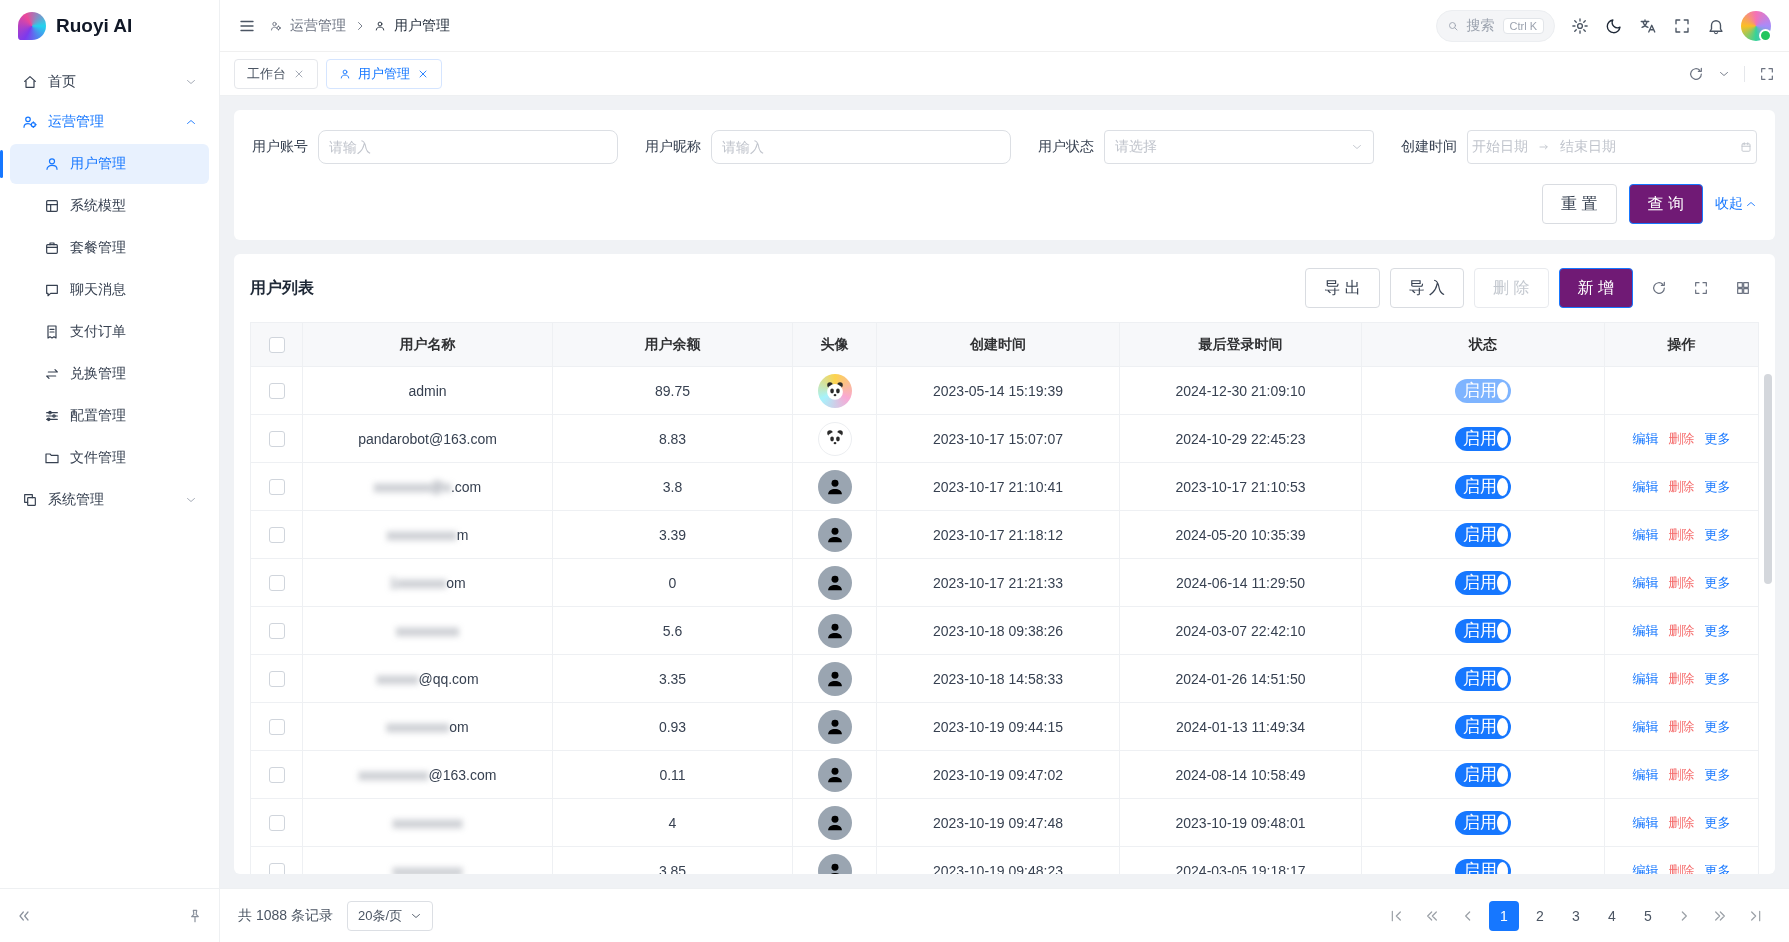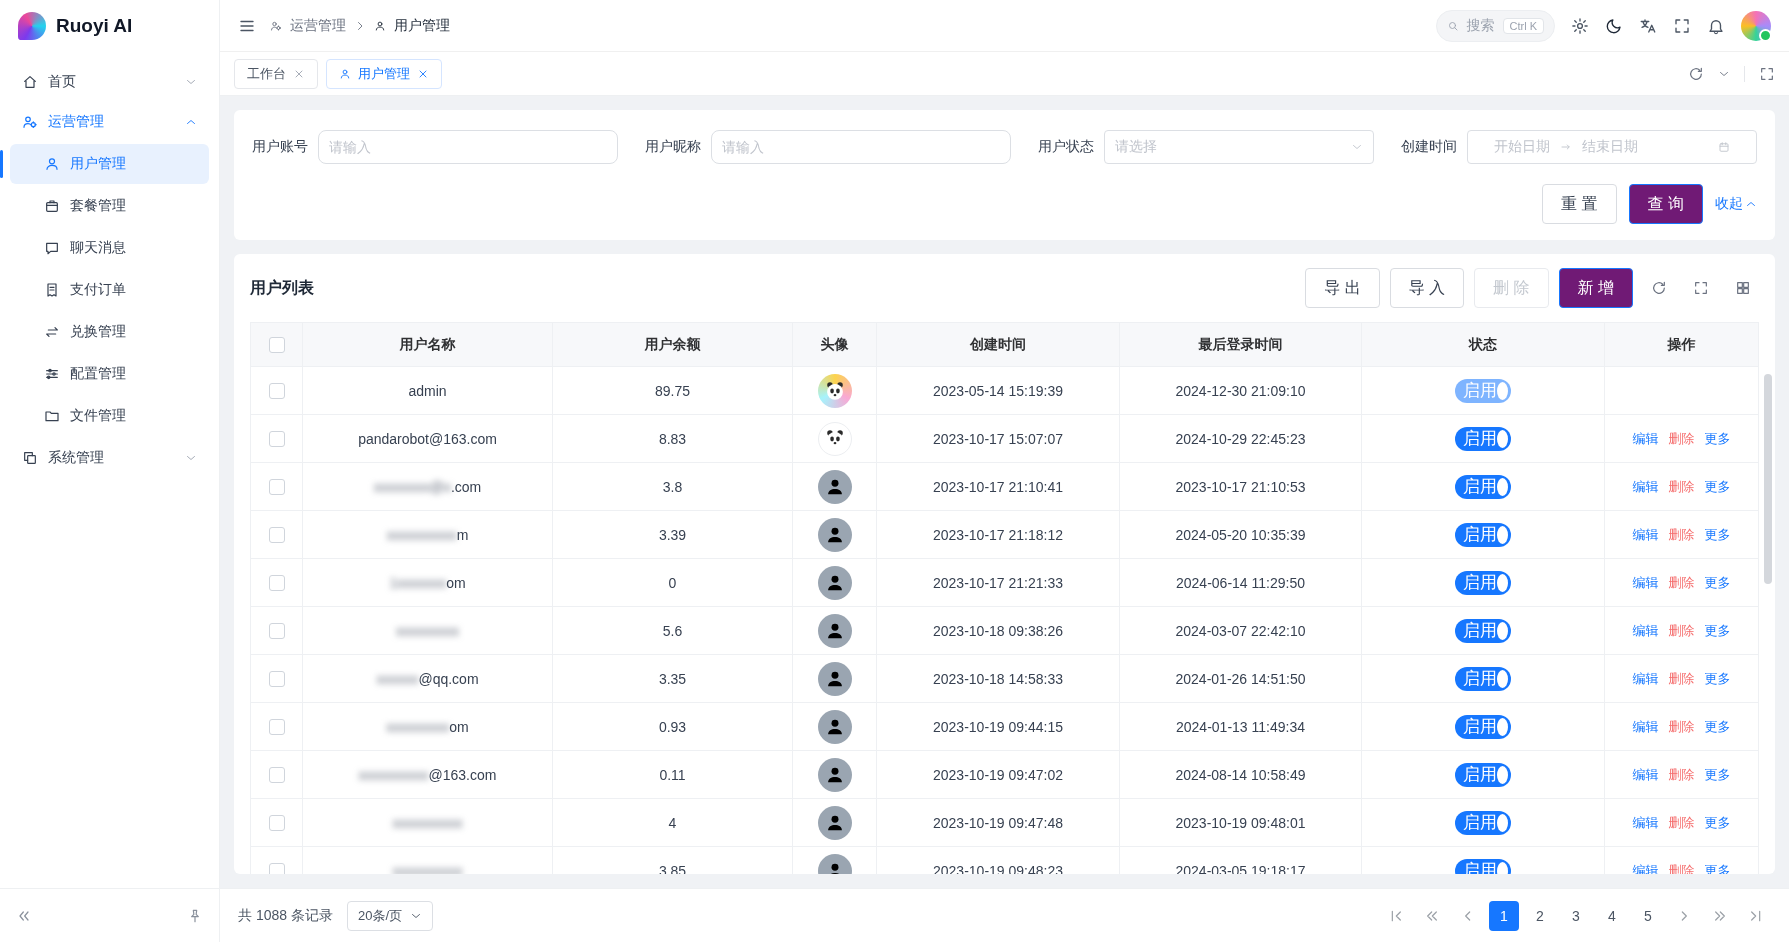--- a/index.html
+++ b/index.html
@@ -55,21 +55,21 @@
 
   
   .filter-card { padding:20px 18px 16px; }
   .f-row { display:flex; justify-content:space-between; align-items:center; }
   .f-group { display:flex; align-items:center; gap:10px; }
   .f-label { color:#374151; white-space:nowrap; }
   .inp { height:34px; border:1px solid #dcdfe4; border-radius:8px; padding:0 10px; font-size:14px; color:#374151; width:300px; font-family:inherit; background:#fff; }
   .inp::placeholder { color:#c0c4cc; }
   .sel { width:270px; height:34px; border:1px solid #dcdfe4; border-radius:4px; display:flex; align-items:center; padding:0 10px; color:#c0c4cc; cursor:pointer; background:#fff; }
   .sel .grow { flex:1; }
-  .drange { width:290px; height:34px; border:1px solid #dcdfe4; border-radius:4px; display:flex; align-items:center; gap:10px; padding:0 26px; color:#c0c4cc; background:#fff; cursor:pointer; }
+  .drange { width:290px; height:34px; border:1px solid #dcdfe4; border-radius:4px; display:flex; align-items:center; gap:10px; padding:0 4px; color:#c0c4cc; background:#fff; cursor:pointer; }
   .f-actions { margin-top:20px; display:flex; justify-content:flex-end; align-items:center; gap:12px; }
   .btn { height:40px; padding:0 18px; border:1px solid #d9dce1; border-radius:4px; background:#fff; font-size:16px; color:#374151; cursor:pointer; font-family:inherit; display:inline-flex; align-items:center; justify-content:center; }
   .btn.primary { background:#701a75; border-color:#1677ff; color:#fff; }
   .btn.disabled { color:#c3c8cf; border-color:#e8eaee; cursor:not-allowed; }
   .linkup { color:#1677ff; display:flex; align-items:center; gap:2px; cursor:pointer; }
 
   
   .table-card { margin-top:14px; flex:1; min-height:0; display:flex; flex-direction:column; overflow:hidden; position:relative; }
   .t-head { display:flex; align-items:center; padding:14px 16px; }
   .t-title { font-size:16px; font-weight:600; color:#1f2937; }
@@ -141,20 +141,29 @@
     </div>
     <div id="ops-children">
         <div class="m-child active">
           <span class="ic">
             <svg viewBox="0 0 24 24">
               <circle cx="12" cy="8" r="3.8"></circle>
               <path d="M4.5 20c0-4 3.5-5.8 7.5-5.8S19.5 16 19.5 20"></path>
             </svg>
           </span>
           <span>用户管理</span>
+        </div>
+        <div class="m-child">
+          <span class="ic">
+            <svg viewBox="0 0 24 24">
+              <rect x="4" y="4" width="16" height="16" rx="1.5"></rect>
+              <path d="M4 10h16M10 10v10"></path>
+            </svg>
+          </span>
+          <span>系统模型</span>
         </div>
         <div class="m-child">
           <span class="ic">
             <svg viewBox="0 0 24 24">
               <rect x="4" y="7" width="16" height="13" rx="1.5"></rect>
               <path d="M4 11h16M9 7V4.5h6V7"></path>
             </svg>
           </span>
           <span>套餐管理</span>
         </div>

